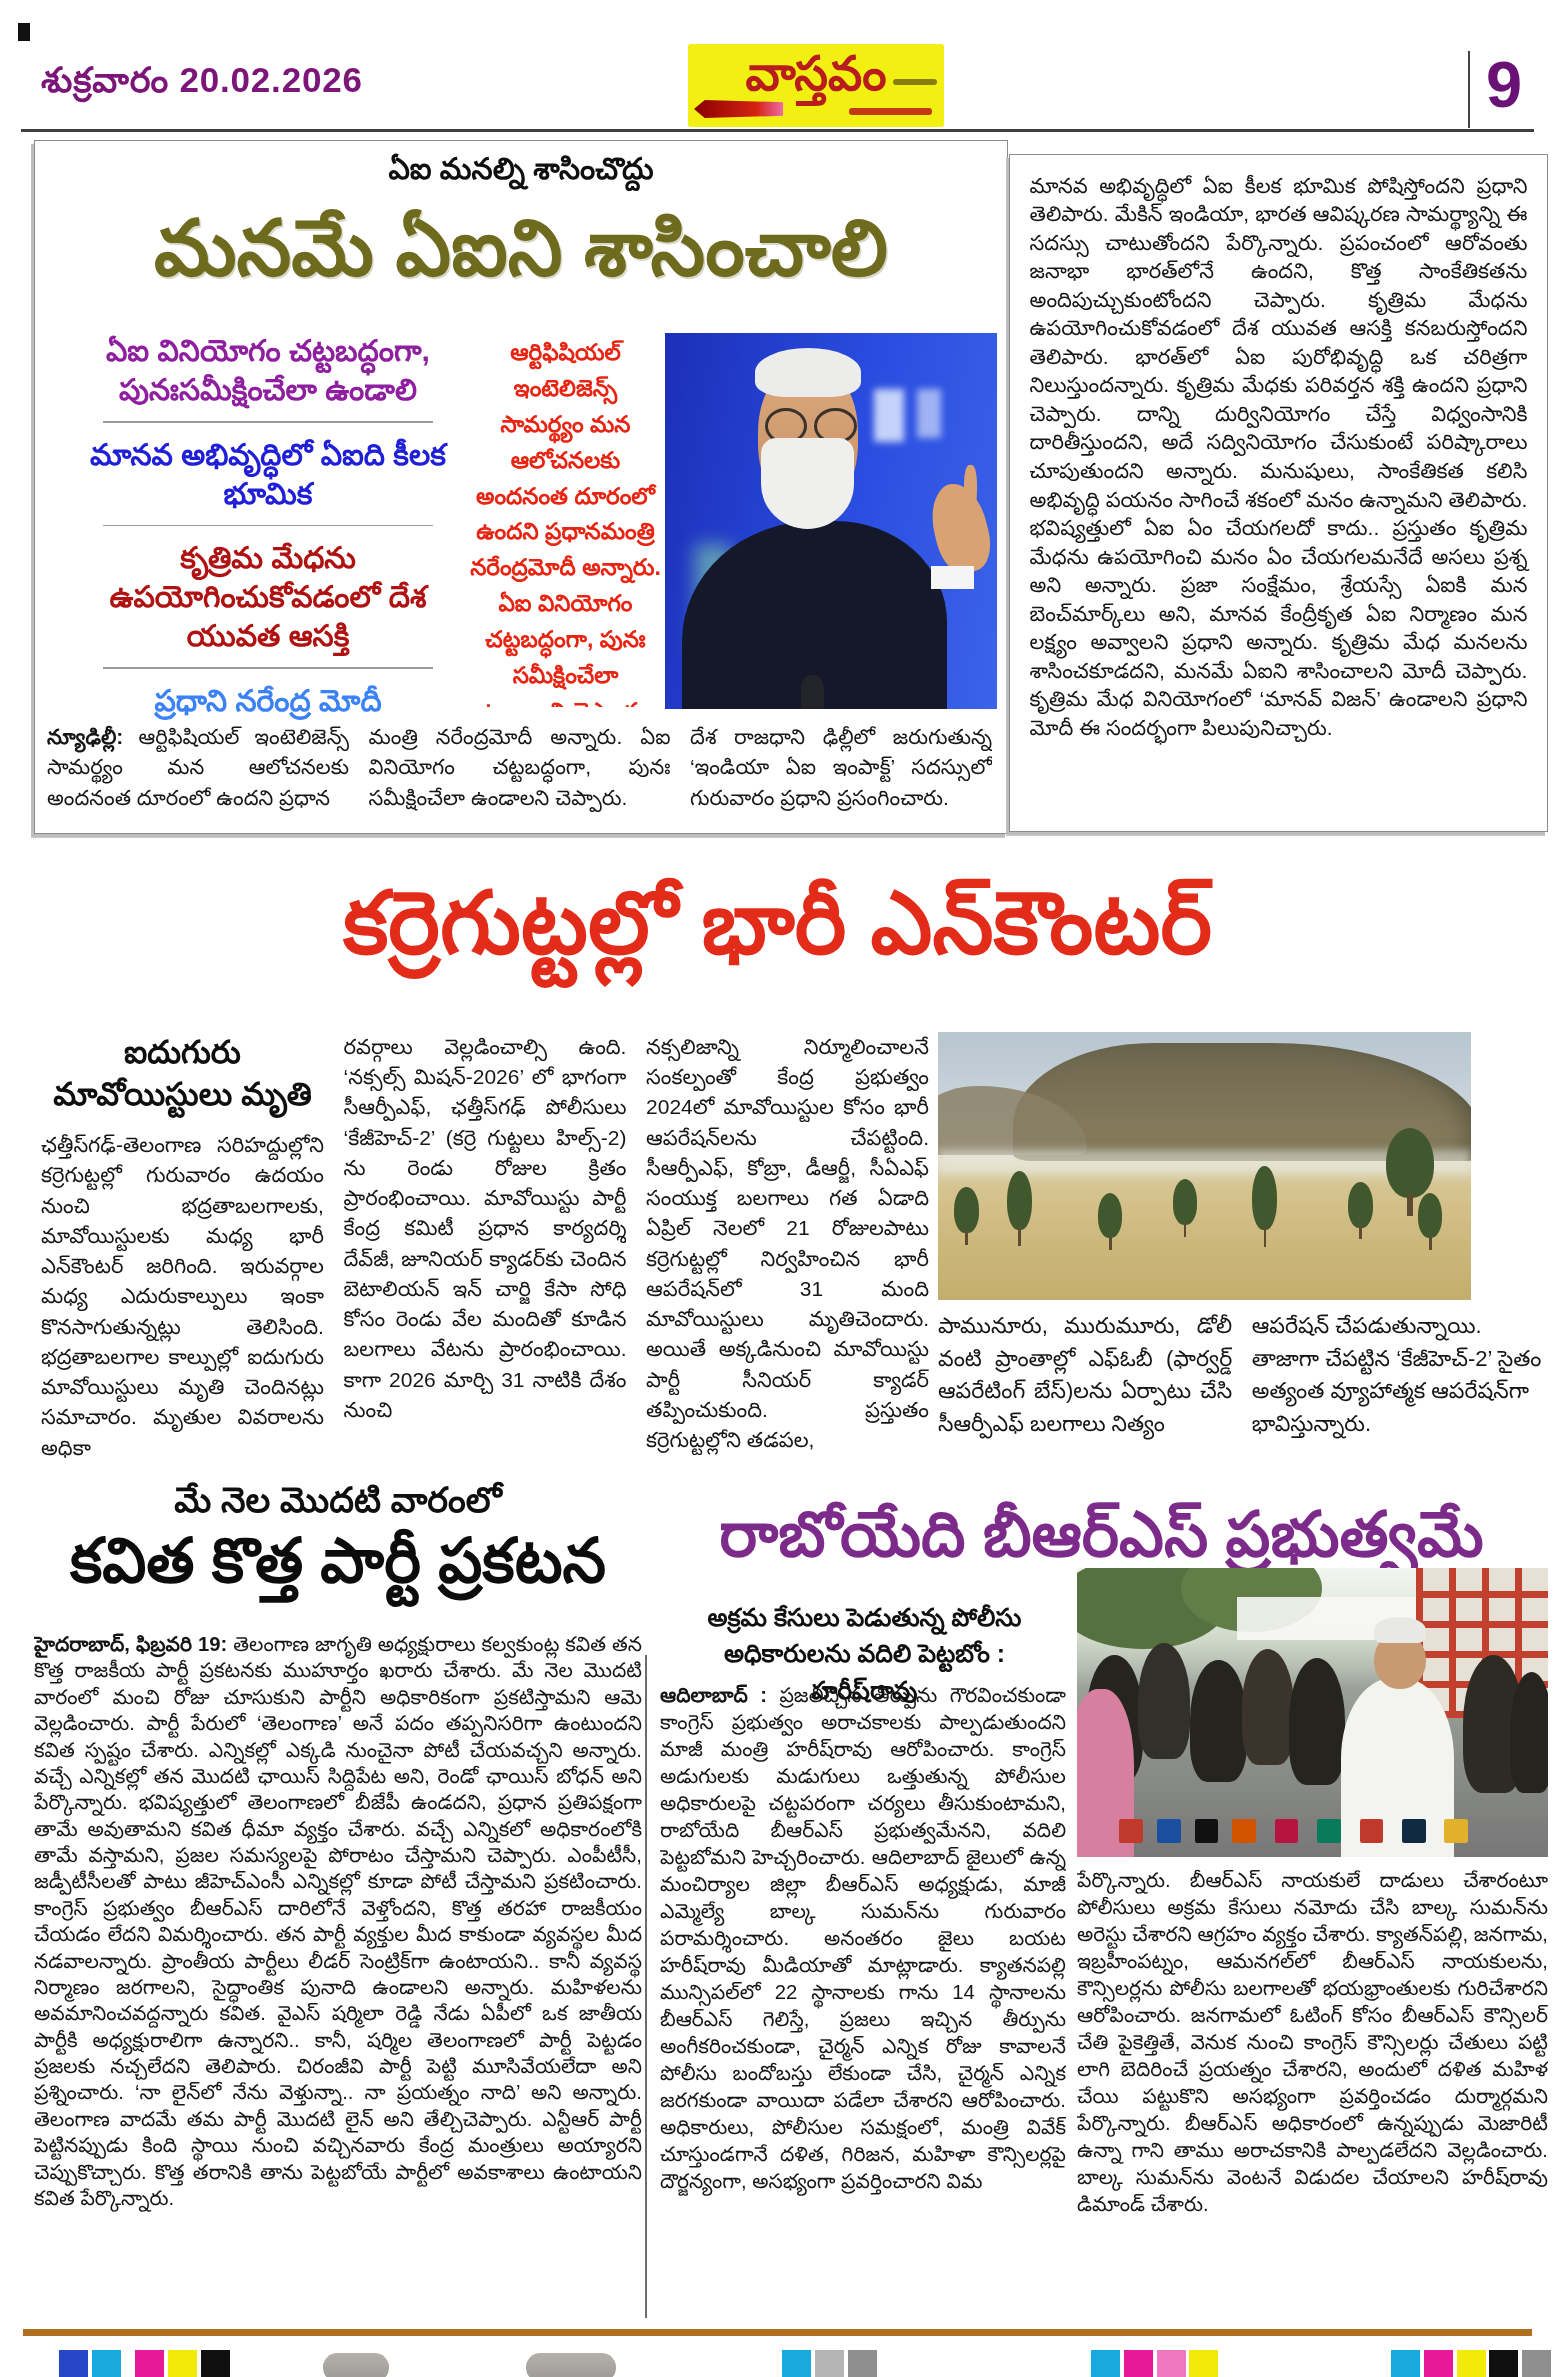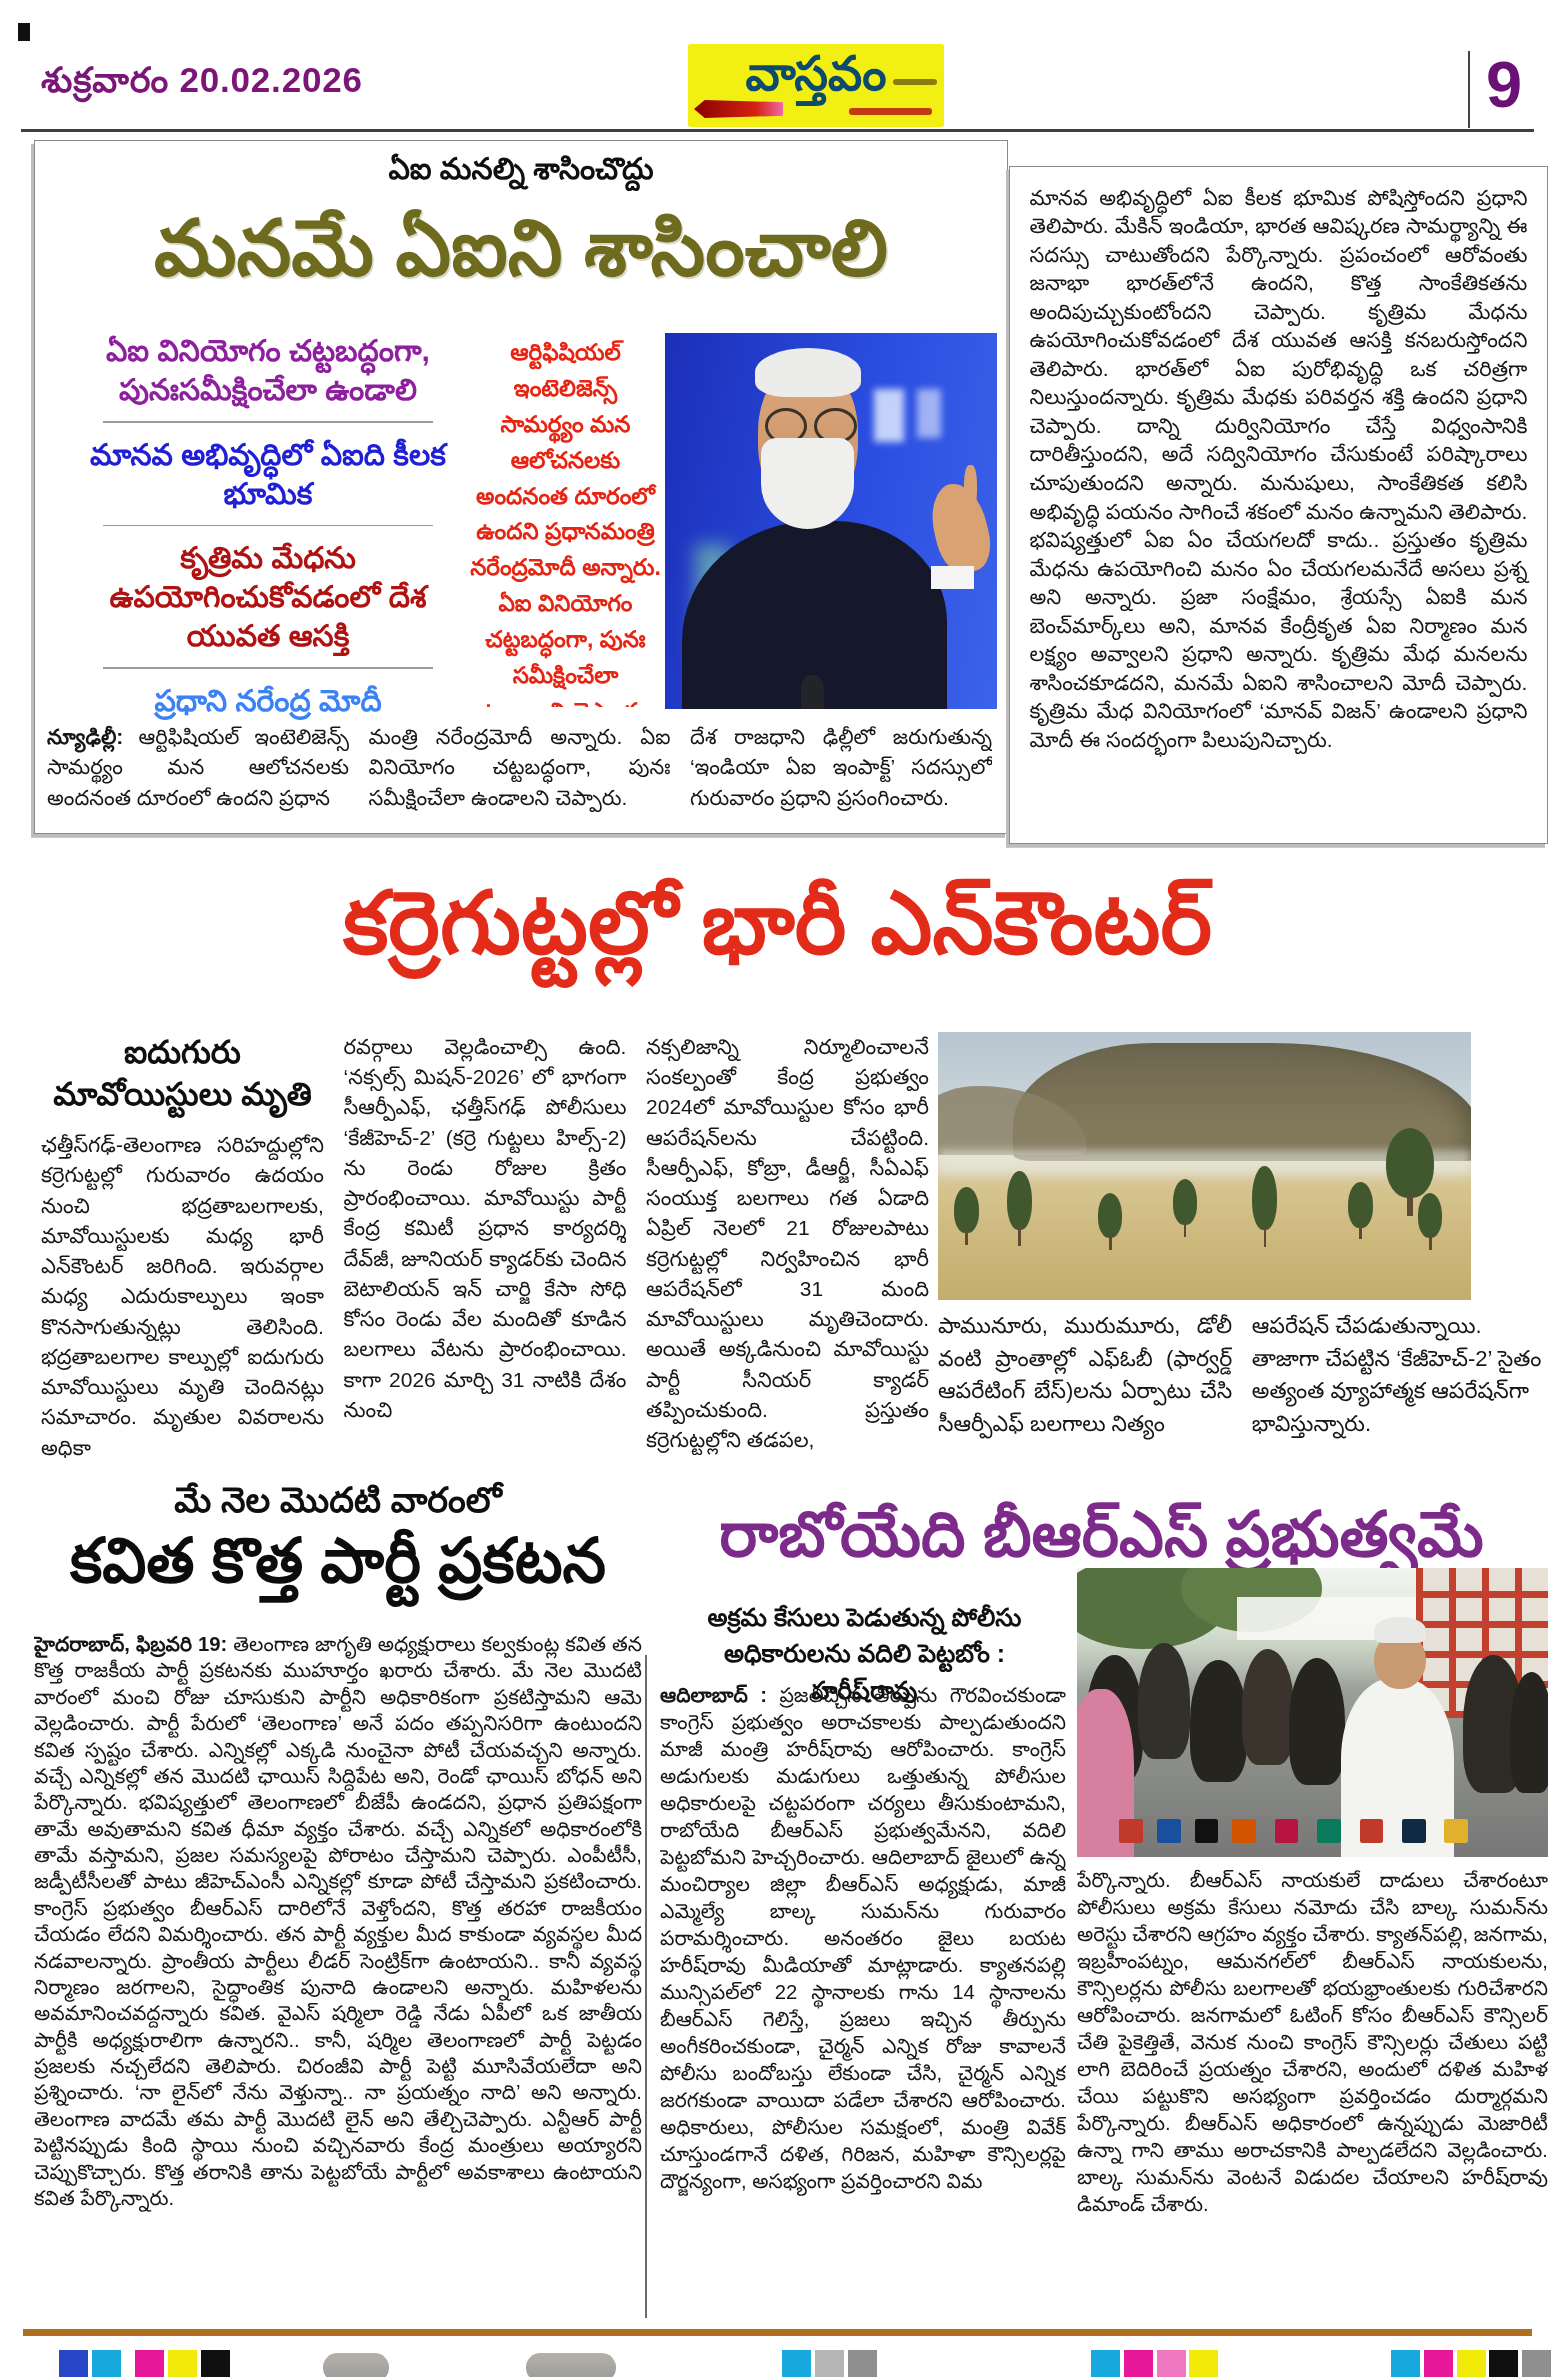--- a/index.html
+++ b/index.html
@@ -7,21 +7,21 @@
         font-family:"Liberation Sans","DejaVu Sans",sans-serif;color:#161616;overflow:hidden;}
   .abs{position:absolute;}
   .center{text-align:center;}
   .justify{text-align:justify;}
 
   
   .corner-mark{left:18px;top:22.6px;width:12px;height:18px;background:#111;}
   .date{left:41px;top:60px;font-size:35px;font-weight:bold;color:#7b1578;letter-spacing:0.8px;}
   .logo-box{left:688px;top:44px;width:256px;height:83px;background:#f2ef12;border-radius:3px;}
   .logo-title{position:absolute;left:0;top:6px;width:100%;text-align:center;font-size:48px;
-              font-weight:bold;color:#0c4a6e;line-height:1.0;}
+              font-weight:bold;color:#b91c1c;line-height:1.0;}
   .logo-pen{position:absolute;left:6px;bottom:9px;width:89px;height:18px;
             background:linear-gradient(90deg,#8a0000,#d42211 70%,#f06aa8);
             clip-path:polygon(0 50%,12% 0,100% 12%,100% 88%,12% 100%);}
   .logo-tag1{position:absolute;right:12px;bottom:12px;width:83px;height:6.8px;background:#c23a12;border-radius:3px;}
   .logo-tag2{position:absolute;right:7.5px;top:35px;width:44px;height:6px;background:#8a7d10;border-radius:3px;}
   .hdr-vline{left:1468px;top:51px;width:2.3px;height:77px;background:#444;}
   .page-num{left:1486px;top:47px;font-size:65px;font-weight:bold;color:#6a1175;}
   .hdr-rule{left:21px;top:129px;width:1513px;height:3px;background:#3f3f3f;}
 
   
@@ -36,21 +36,21 @@
   .deck-1{color:#1f1fd8;}
   .deck-2{color:#b01212;}
   .deck-3{color:#3b82f6;}
   .deck-rule{height:1.5px;background:#9a9a9a;width:80%;margin:12px auto;}
   .a1-highlight{left:435px;top:194px;width:191px;height:372px;font-size:23px;font-weight:bold;
                 color:#e82512;line-height:1.56;text-align:center;overflow:hidden;}
   .a1-cols{left:12px;top:581px;width:945px;height:102px;display:flex;gap:19.6px;}
   .a1-col{flex:1;font-size:21px;line-height:1.45;overflow:hidden;}
   .a1-right-box{left:1009px;top:154px;width:539px;height:678px;border:1.5px solid #8b8b8b;
                 box-shadow:-3px 3.8px 0 #bdbdbd;box-sizing:border-box;padding:16.5px 19.6px;
-                font-size:21px;line-height:1.36;overflow:hidden;margin-top:12px;}
+                font-size:21px;line-height:1.36;overflow:hidden;}
 
   
   .modi{left:630px;top:192px;width:332px;height:376px;overflow:hidden;
         background:linear-gradient(100deg,#1c2fb8 0%,#2a4de0 55%,#3c63ea 100%);}
   .modi div{position:absolute;}
   .m-stripe1{left:63%;top:15%;width:9%;height:14%;background:rgba(235,242,255,.8);filter:blur(3.8px);}
   .m-stripe2{left:76%;top:15%;width:7%;height:13%;background:rgba(235,242,255,.6);filter:blur(3.8px);}
   .m-glow{left:9%;top:56%;width:11%;height:30%;background:rgba(140,230,170,.55);filter:blur(9px);}
   .m-torso{left:5%;bottom:-14%;width:80%;height:64%;background:#14182a;border-radius:50% 42% 0 0;}
   .m-head{left:28%;top:8%;width:30%;height:40%;background:linear-gradient(#dba87c,#c99066);border-radius:46%;}

